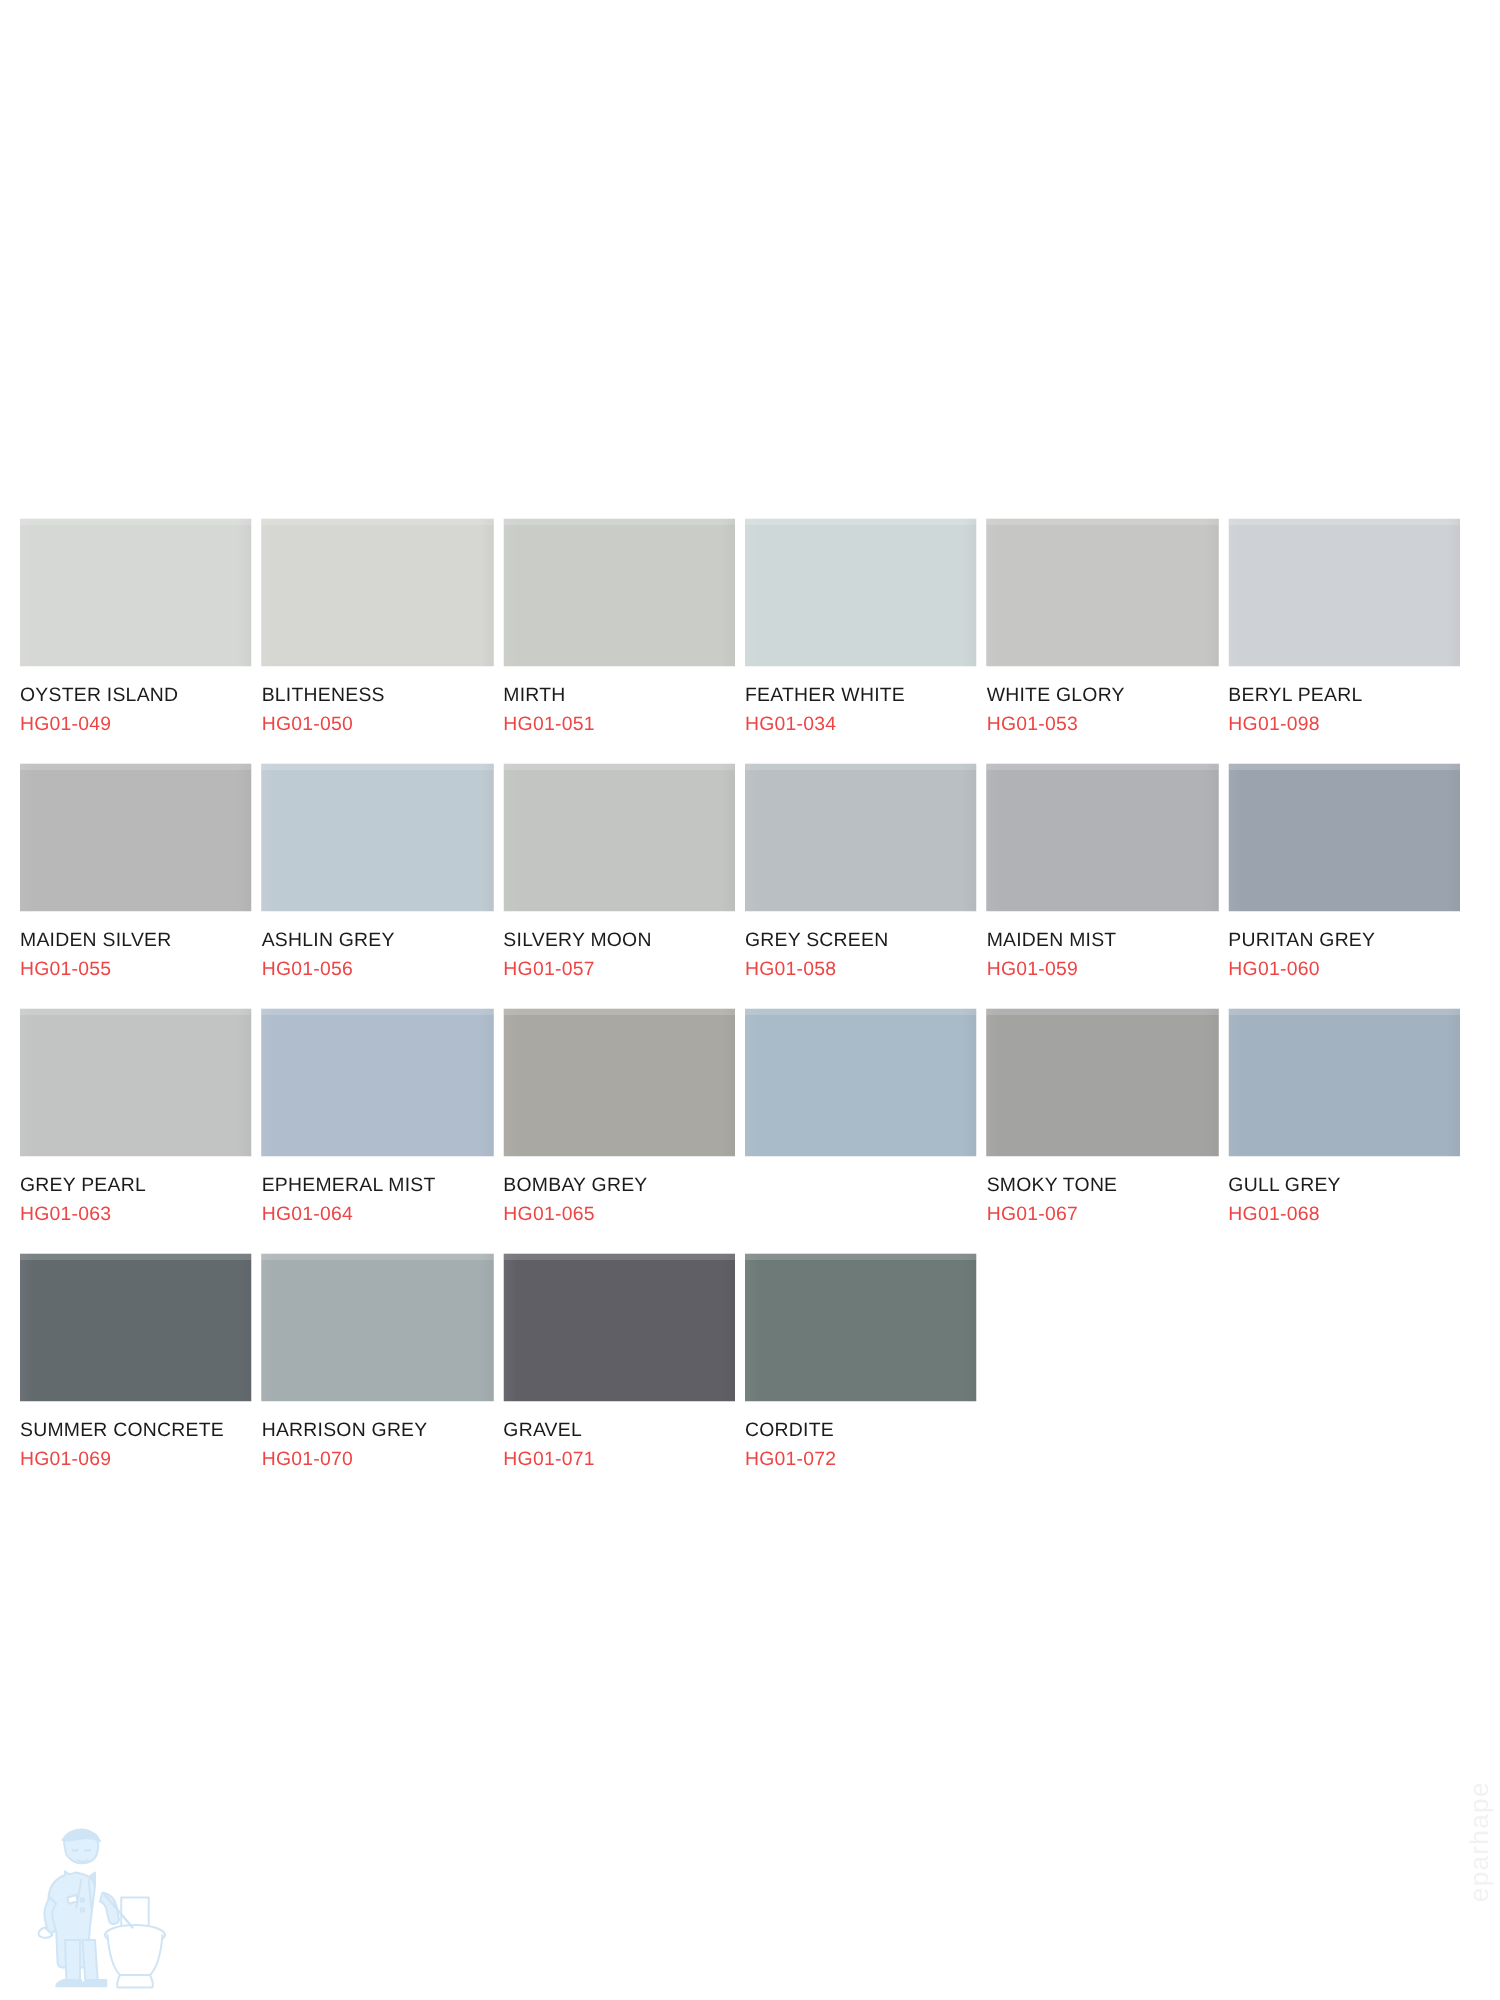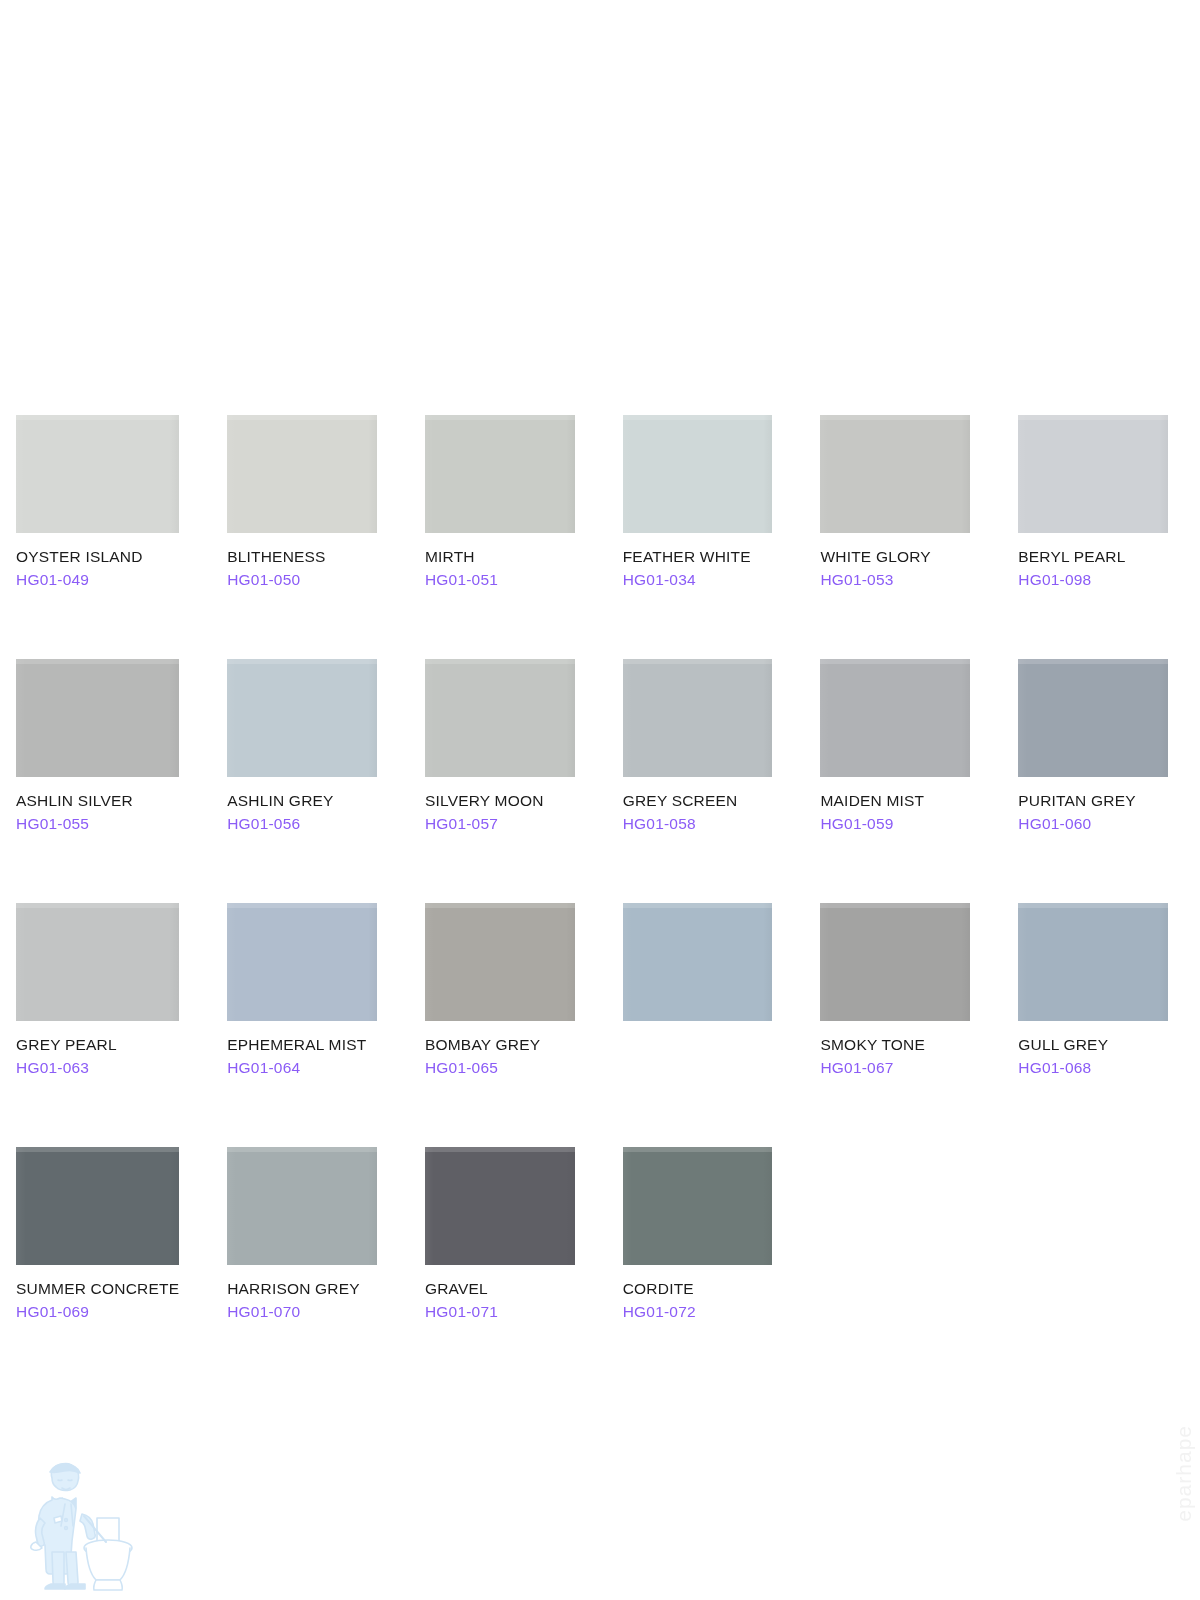--- a/index.html
+++ b/index.html
@@ -19,21 +19,20 @@
   
   #swatch-grid {
     position: absolute;
     left: 16px;
     top: 415px;
     width: 1152px;
     display: grid;
     grid-template-columns: repeat(6, 1fr);
     column-gap: 8px;
     row-gap: 0px;
-    gap: 48px;
   }
 
   .swatch-cell {
     display: block;
   }
 
   .swatch-chip {
     width: 100%;
     height: 118px;
     box-sizing: border-box;
@@ -68,21 +67,21 @@
   .swatch-name {
     font-size: 15.5px;
     letter-spacing: 0.2px;
     color: #1b1b1b;
     white-space: nowrap;
     margin-bottom: 7px;
   }
   .swatch-code {
     font-size: 15.5px;
     letter-spacing: 0.2px;
-    color: #8b5cf6;
+    color: #ef4444;
     white-space: nowrap;
   }
 
   
   #plumber-watermark {
     position: absolute;
     left: 22px;
     bottom: 8px;
     width: 116px;
     height: 136px;
@@ -143,21 +142,21 @@
     <div class="swatch-cell">
       <div class="swatch-chip" style="background-color: rgb(206, 209, 213);"></div>
       <div class="swatch-text">
         <div class="swatch-name">BERYL PEARL</div>
         <div class="swatch-code">HG01-098</div>
       </div>
     </div>
     <div class="swatch-cell">
       <div class="swatch-chip" style="background-color: rgb(183, 184, 183);"></div>
       <div class="swatch-text">
-        <div class="swatch-name">ASHLIN SILVER</div>
+        <div class="swatch-name">MAIDEN SILVER</div>
         <div class="swatch-code">HG01-055</div>
       </div>
     </div>
     <div class="swatch-cell">
       <div class="swatch-chip" style="background-color: rgb(191, 203, 210);"></div>
       <div class="swatch-text">
         <div class="swatch-name">ASHLIN GREY</div>
         <div class="swatch-code">HG01-056</div>
       </div>
     </div>

